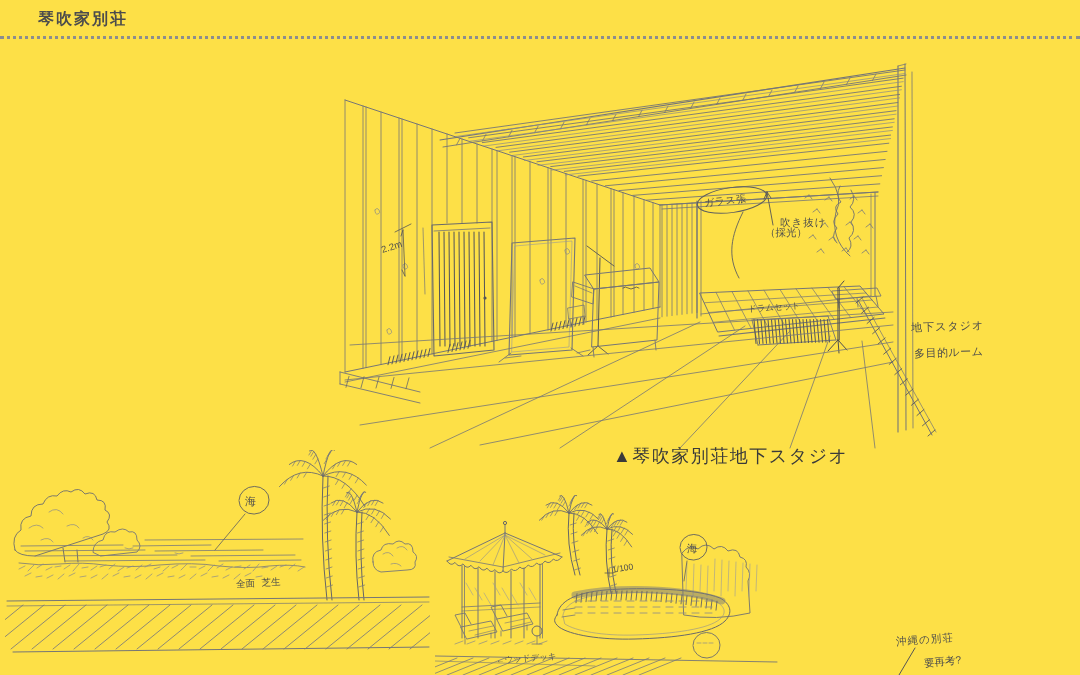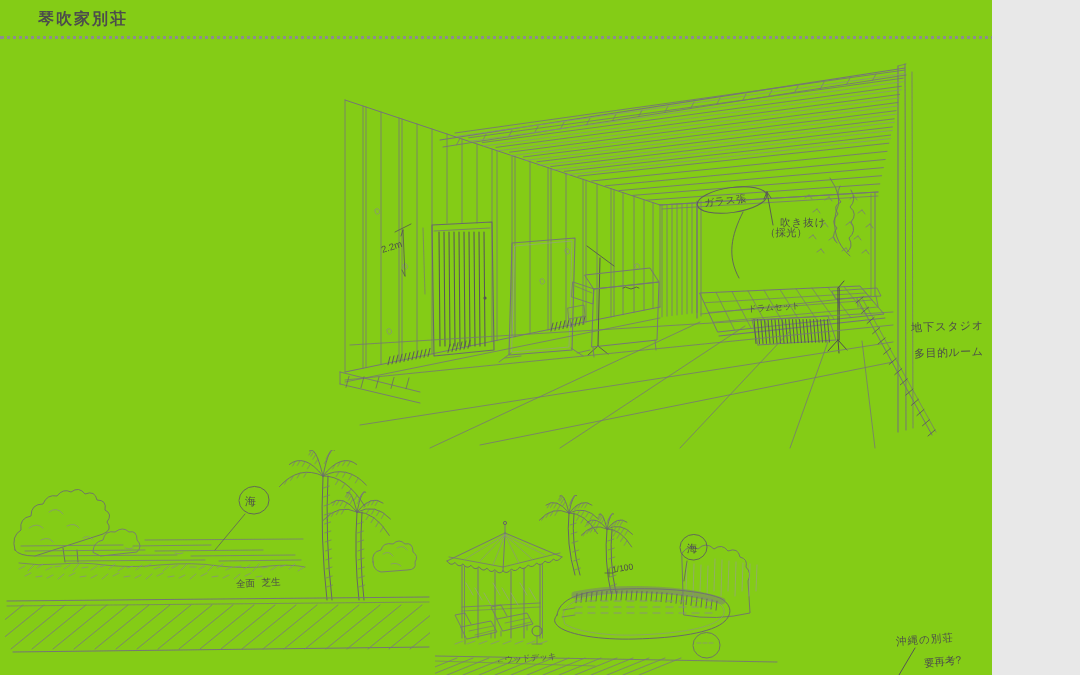--- a/index.html
+++ b/index.html
@@ -1,16 +1,16 @@
 <!DOCTYPE html>
 <html><head>
 <meta charset="utf-8">
 <style>
   html,body{margin:0;padding:0;background:#e8e8e8;}
-  #page{position:relative;width:992px;height:675px;background:#84cc16;overflow:hidden;
+  #page{position:relative;width:1080px;height:675px;background:#fde047;overflow:hidden;
         font-family:"Liberation Sans","DejaVu Sans",sans-serif;}
   svg{position:absolute;overflow:hidden;}
   .txt{position:absolute;white-space:pre;z-index:5;}
   #hdr{left:38px;top:9px;font-size:16px;font-weight:700;color:#4c4c4c;letter-spacing:2px;}
   #rule{position:absolute;left:0;top:36px;width:1080px;height:0;border-top:3px dotted #8d8d8d;z-index:1;}
   #cap{left:613px;top:444px;font-family:"Liberation Serif","DejaVu Serif",serif;
        font-size:18px;color:#3a3a3a;letter-spacing:1.5px;}
   .hw{color:#4c4c4c;}
   #n-glass{left:704px;top:194px;font-size:10px;transform:rotate(-6deg);letter-spacing:.5px;}
   #n-sky1{left:760px;top:216px;font-size:10.5px;letter-spacing:1px;margin-left:20px;}
@@ -758,20 +758,21 @@
       <line x1="140" y1="180" x2="182" y2="163" stroke="#7a7a7a" stroke-width="0.8" stroke-linecap="round" opacity="1"></line>
       <line x1="156" y1="180" x2="198" y2="163" stroke="#7a7a7a" stroke-width="0.8" stroke-linecap="round" opacity="1"></line>
       <line x1="172" y1="180" x2="214" y2="163" stroke="#7a7a7a" stroke-width="0.8" stroke-linecap="round" opacity="1"></line>
       <line x1="188" y1="180" x2="230" y2="163" stroke="#7a7a7a" stroke-width="0.8" stroke-linecap="round" opacity="1"></line>
       <line x1="204" y1="180" x2="246" y2="163" stroke="#7a7a7a" stroke-width="0.8" stroke-linecap="round" opacity="1"></line>
     </svg>
   <svg id="sk-slash" style="left:885px;top:626px;" width="120" height="49" viewBox="0 0 120 49">
       <line x1="30" y1="22" x2="14" y2="49" stroke="#555" stroke-width="1" stroke-linecap="round" opacity="1"></line>
     </svg>
 
+  <div id="cap" class="txt">▲琴吹家別荘地下スタジオ</div>
 
   <div id="n-glass" class="txt hw">ガラス張</div>
   <div id="n-sky1" class="txt hw">吹き抜け</div>
   <div id="n-sky2" class="txt hw">（採光）</div>
   <div id="n-h" class="txt hw">2.2m</div>
   <div id="n-drum" class="txt hw">ドラムセット</div>
   <div id="n-b1" class="txt hw">地下スタジオ</div>
   <div id="n-b2" class="txt hw">多目的ルーム</div>
 
   <div id="n-bsea" class="txt hw">海</div>

